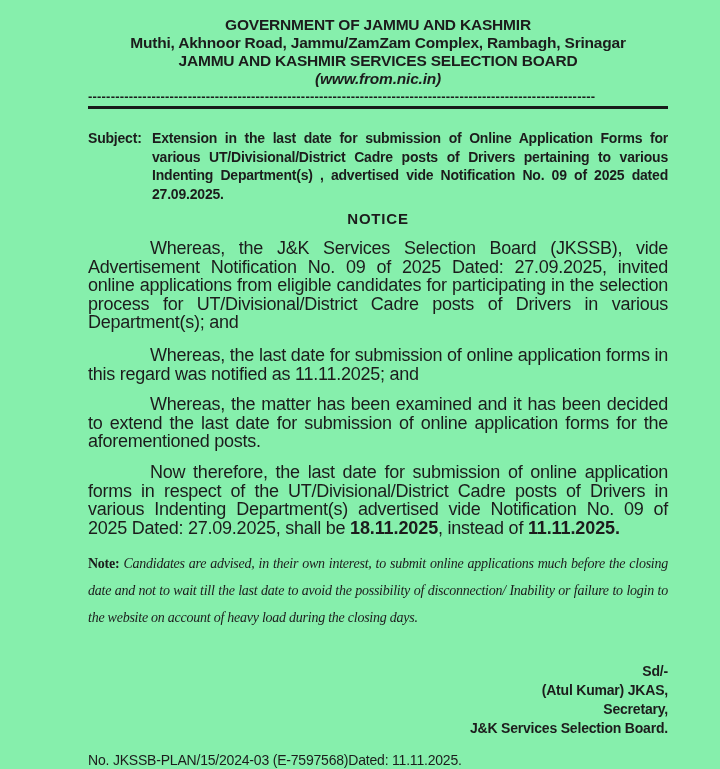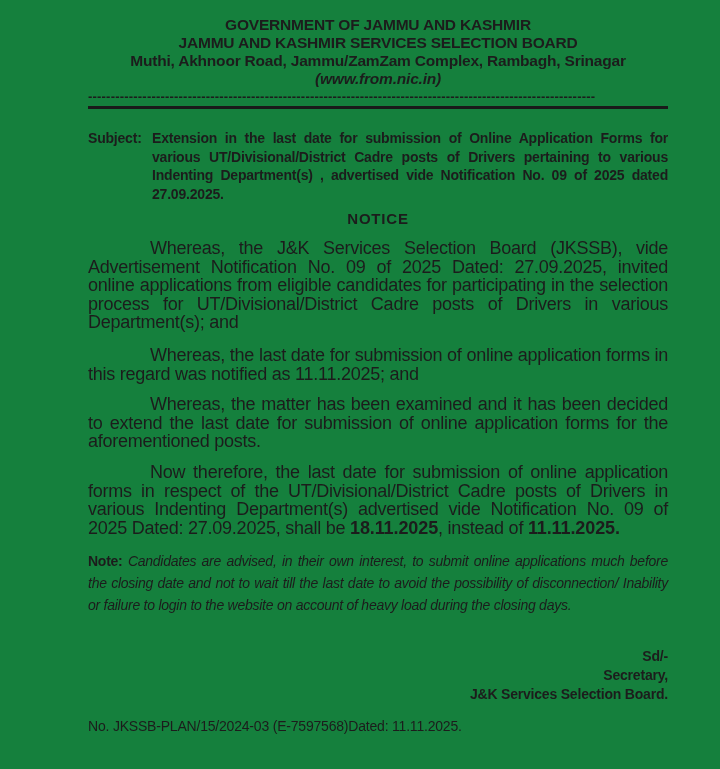--- a/index.html
+++ b/index.html
@@ -5,21 +5,21 @@
   html, body {
     margin: 0;
     padding: 0;
     background: #fdfcfa;
   }
   .page {
     position: relative;
     box-sizing: border-box;
     width: 720px;
     height: 769px;
-    background: #15803d;
+    background: #86efac;
     color: #1c1c1c;
     font-family: "Liberation Sans", sans-serif;
     padding: 16px 52px 0 88px;
     overflow: hidden;
   }
   .header {
     text-align: center;
     font-weight: bold;
     font-size: 15.5px;
     line-height: 18px;
@@ -75,24 +75,25 @@
     line-height: 18.6px;
     letter-spacing: -0.25px;
     text-align: justify;
     text-indent: 62px;
   }
   .para.gap-lg { margin-top: 14px; }
   .para b { letter-spacing: -0.1px; }
   .note {
     margin-top: 13px;
     font-size: 14px;
-    line-height: 22px;
+    line-height: 27px;
     letter-spacing: -0.25px;
     text-align: justify;
     text-indent: 0;
+    font-family: Liberation Serif, serif;
   }
   .note .note-label { font-weight: bold; }
   .note .note-text { font-style: italic; }
   .signature {
     margin-top: 31px;
     text-align: right;
     font-weight: bold;
     font-size: 14px;
     line-height: 19px;
     letter-spacing: -0.2px;
@@ -105,22 +106,22 @@
     padding-right: 12px;
   }
 </style>
 </head>
 <body>
 
 <div class="page">
 
   <div class="header">
     <div>GOVERNMENT OF JAMMU AND KASHMIR</div>
+    <div>Muthi, Akhnoor Road, Jammu/ZamZam Complex, Rambagh, Srinagar</div>
     <div>JAMMU AND KASHMIR SERVICES SELECTION BOARD</div>
-    <div>Muthi, Akhnoor Road, Jammu/ZamZam Complex, Rambagh, Srinagar</div>
     <div class="website">(www.from.nic.in)</div>
   </div>
 
   <div class="separator">
     <div class="dashes">----------------------------------------------------------------------------------------------------------------</div>
     <div class="rule"></div>
   </div>
 
   <div class="subject">
     <span class="subject-label">Subject:</span>
@@ -135,20 +136,21 @@
 
 
   <p class="para">Whereas, the matter has been examined and it has been decided to extend the last date for submission of online application forms for the aforementioned posts.</p>
 
   <p class="para"><span>Now therefore, the last date for submission of online application forms in respect of the UT/Divisional/District Cadre posts of Drivers in various Indenting Department(s) advertised vide Notification No. 09 of 2025 Dated: 27.09.2025, shall be </span><b>18.11.2025</b><span>, instead of </span><b>11.11.2025.</b></p>
 
   <p class="note"><span class="note-label">Note:</span><span> </span><span class="note-text">Candidates are advised, in their own interest, to submit online applications much before the closing date and not to wait till the last date to avoid the possibility of disconnection/ Inability or failure to login to the website on account of heavy load during the closing days.</span></p>
 
   <div class="signature">
     <div>Sd/-</div>
+    <div>(Atul Kumar) JKAS,</div>
     <div>Secretary,</div>
     <div>J&amp;K Services Selection Board.</div>
   </div>
 
   <div class="footer">
     <span>No. JKSSB-PLAN/15/2024-03 (E-7597568)</span>
     <span>Dated: 11.11.2025.</span>
   </div>
 
 </div>

